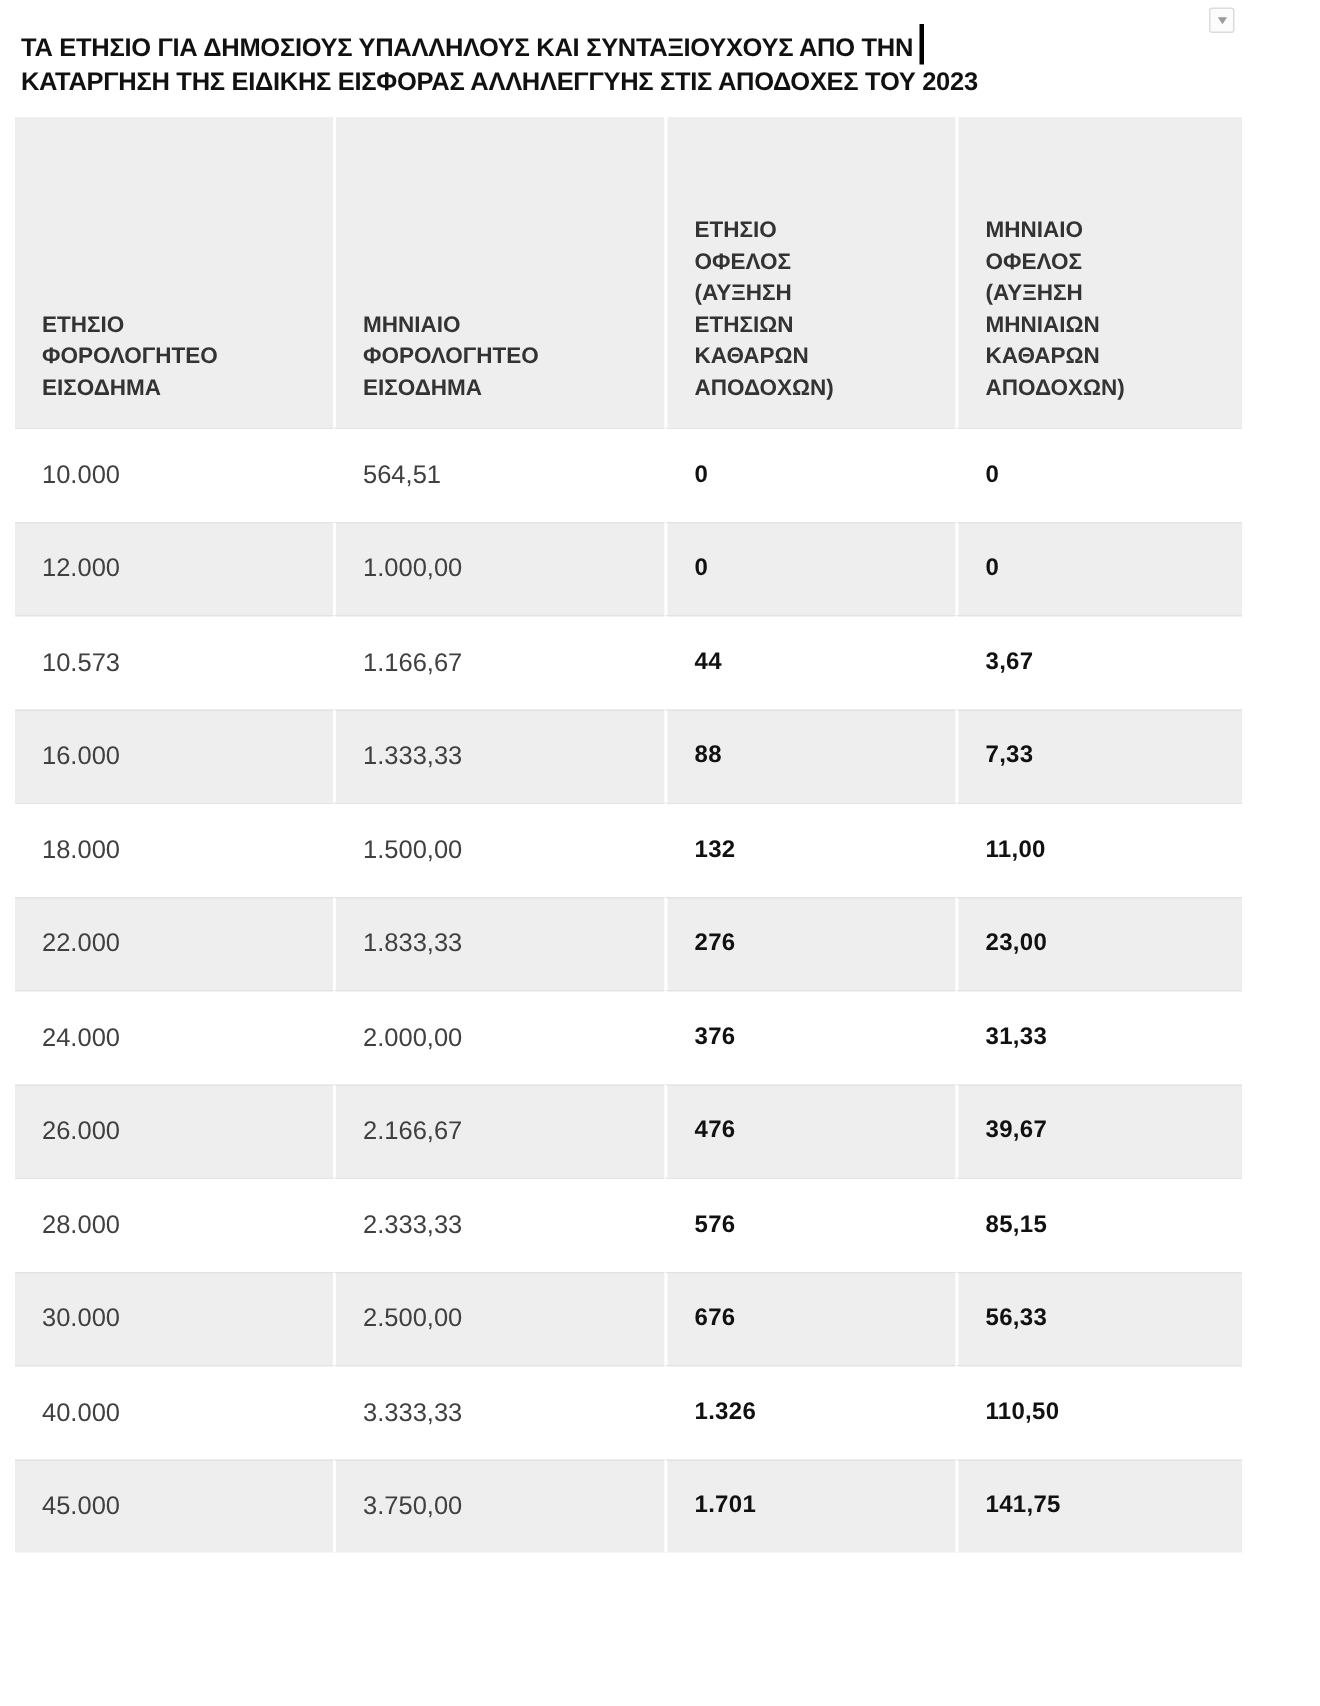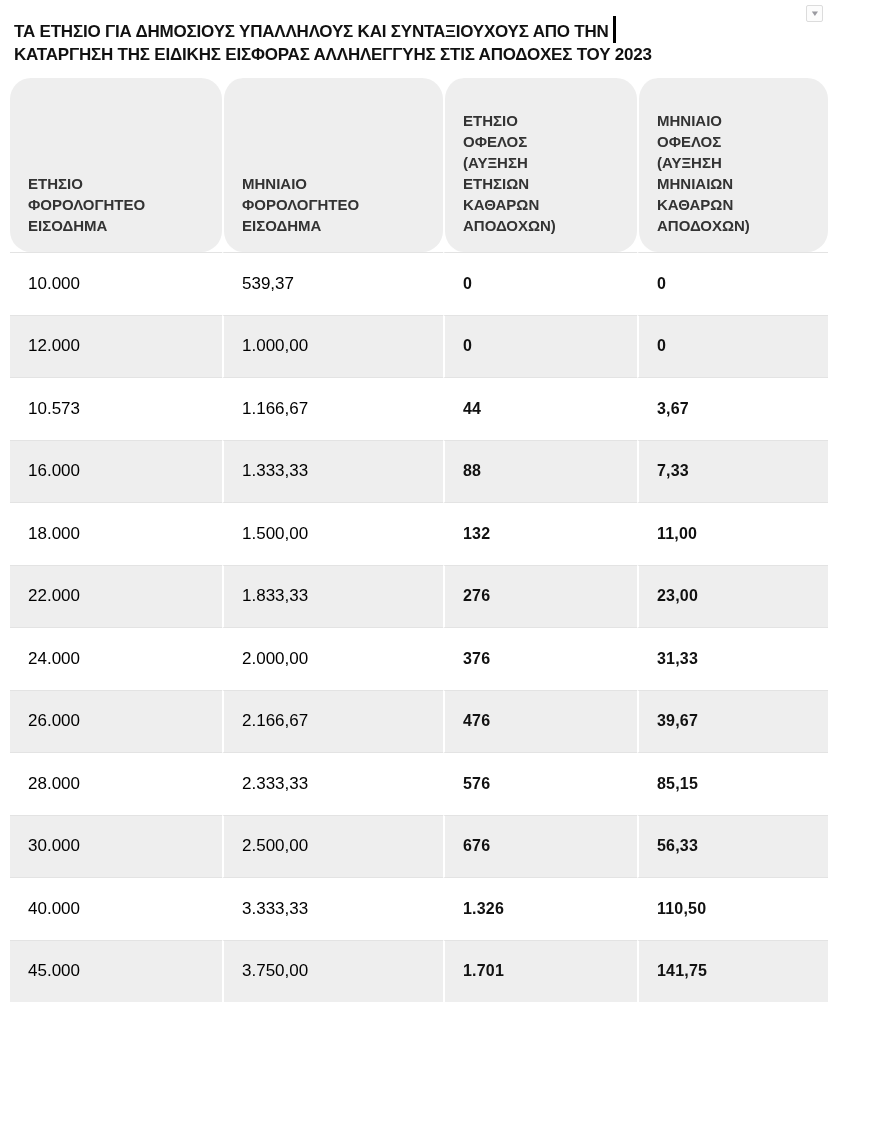--- a/index.html
+++ b/index.html
@@ -68,42 +68,41 @@
     top: 78px;
     width: 818px;
   }
   table.data-table {
     width: 818px;
     table-layout: fixed;
     border-collapse: separate;
     border-spacing: 0;
   }
   .data-table thead th {
-    height: 174px;
+    height: 207px;
     box-sizing: border-box;
     background: #eeeeee;
     vertical-align: bottom;
     text-align: left;
     padding: 0 6px 16px 18px;
     font-size: 15px;
     line-height: 21px;
     font-weight: 700;
     color: #333333;
     white-space: pre-line;
-    border-radius: 21px;
   }
   .data-table tbody td {
     height: 61.5px;
     box-sizing: content-box;
     border-top: 1px solid #e3e3e3;
     vertical-align: middle;
     text-align: left;
     padding: 0 6px 0 18px;
     font-size: 17px;
-    color: #000000;
+    color: #404040;
     background: #ffffff;
   }
   .data-table thead th + th,
   .data-table tbody td + td {
     border-left: 2px solid #ffffff;
   }
   .data-table tbody tr:nth-child(even) td {
     background: #eeeeee;
   }
   .data-table tbody td.benefit {
@@ -153,21 +152,21 @@
 ΟΦΕΛΟΣ
 (ΑΥΞΗΣΗ
 ΜΗΝΙΑΙΩΝ
 ΚΑΘΑΡΩΝ
 ΑΠΟΔΟΧΩΝ)</th>
           </tr>
       </thead>
       <tbody id="table-body">
           <tr>
             <td class="income">10.000</td>
-            <td class="income">539,37</td>
+            <td class="income">564,51</td>
             <td class="benefit">0</td>
             <td class="benefit">0</td>
           </tr>
           <tr>
             <td class="income">12.000</td>
             <td class="income">1.000,00</td>
             <td class="benefit">0</td>
             <td class="benefit">0</td>
           </tr>
           <tr>

